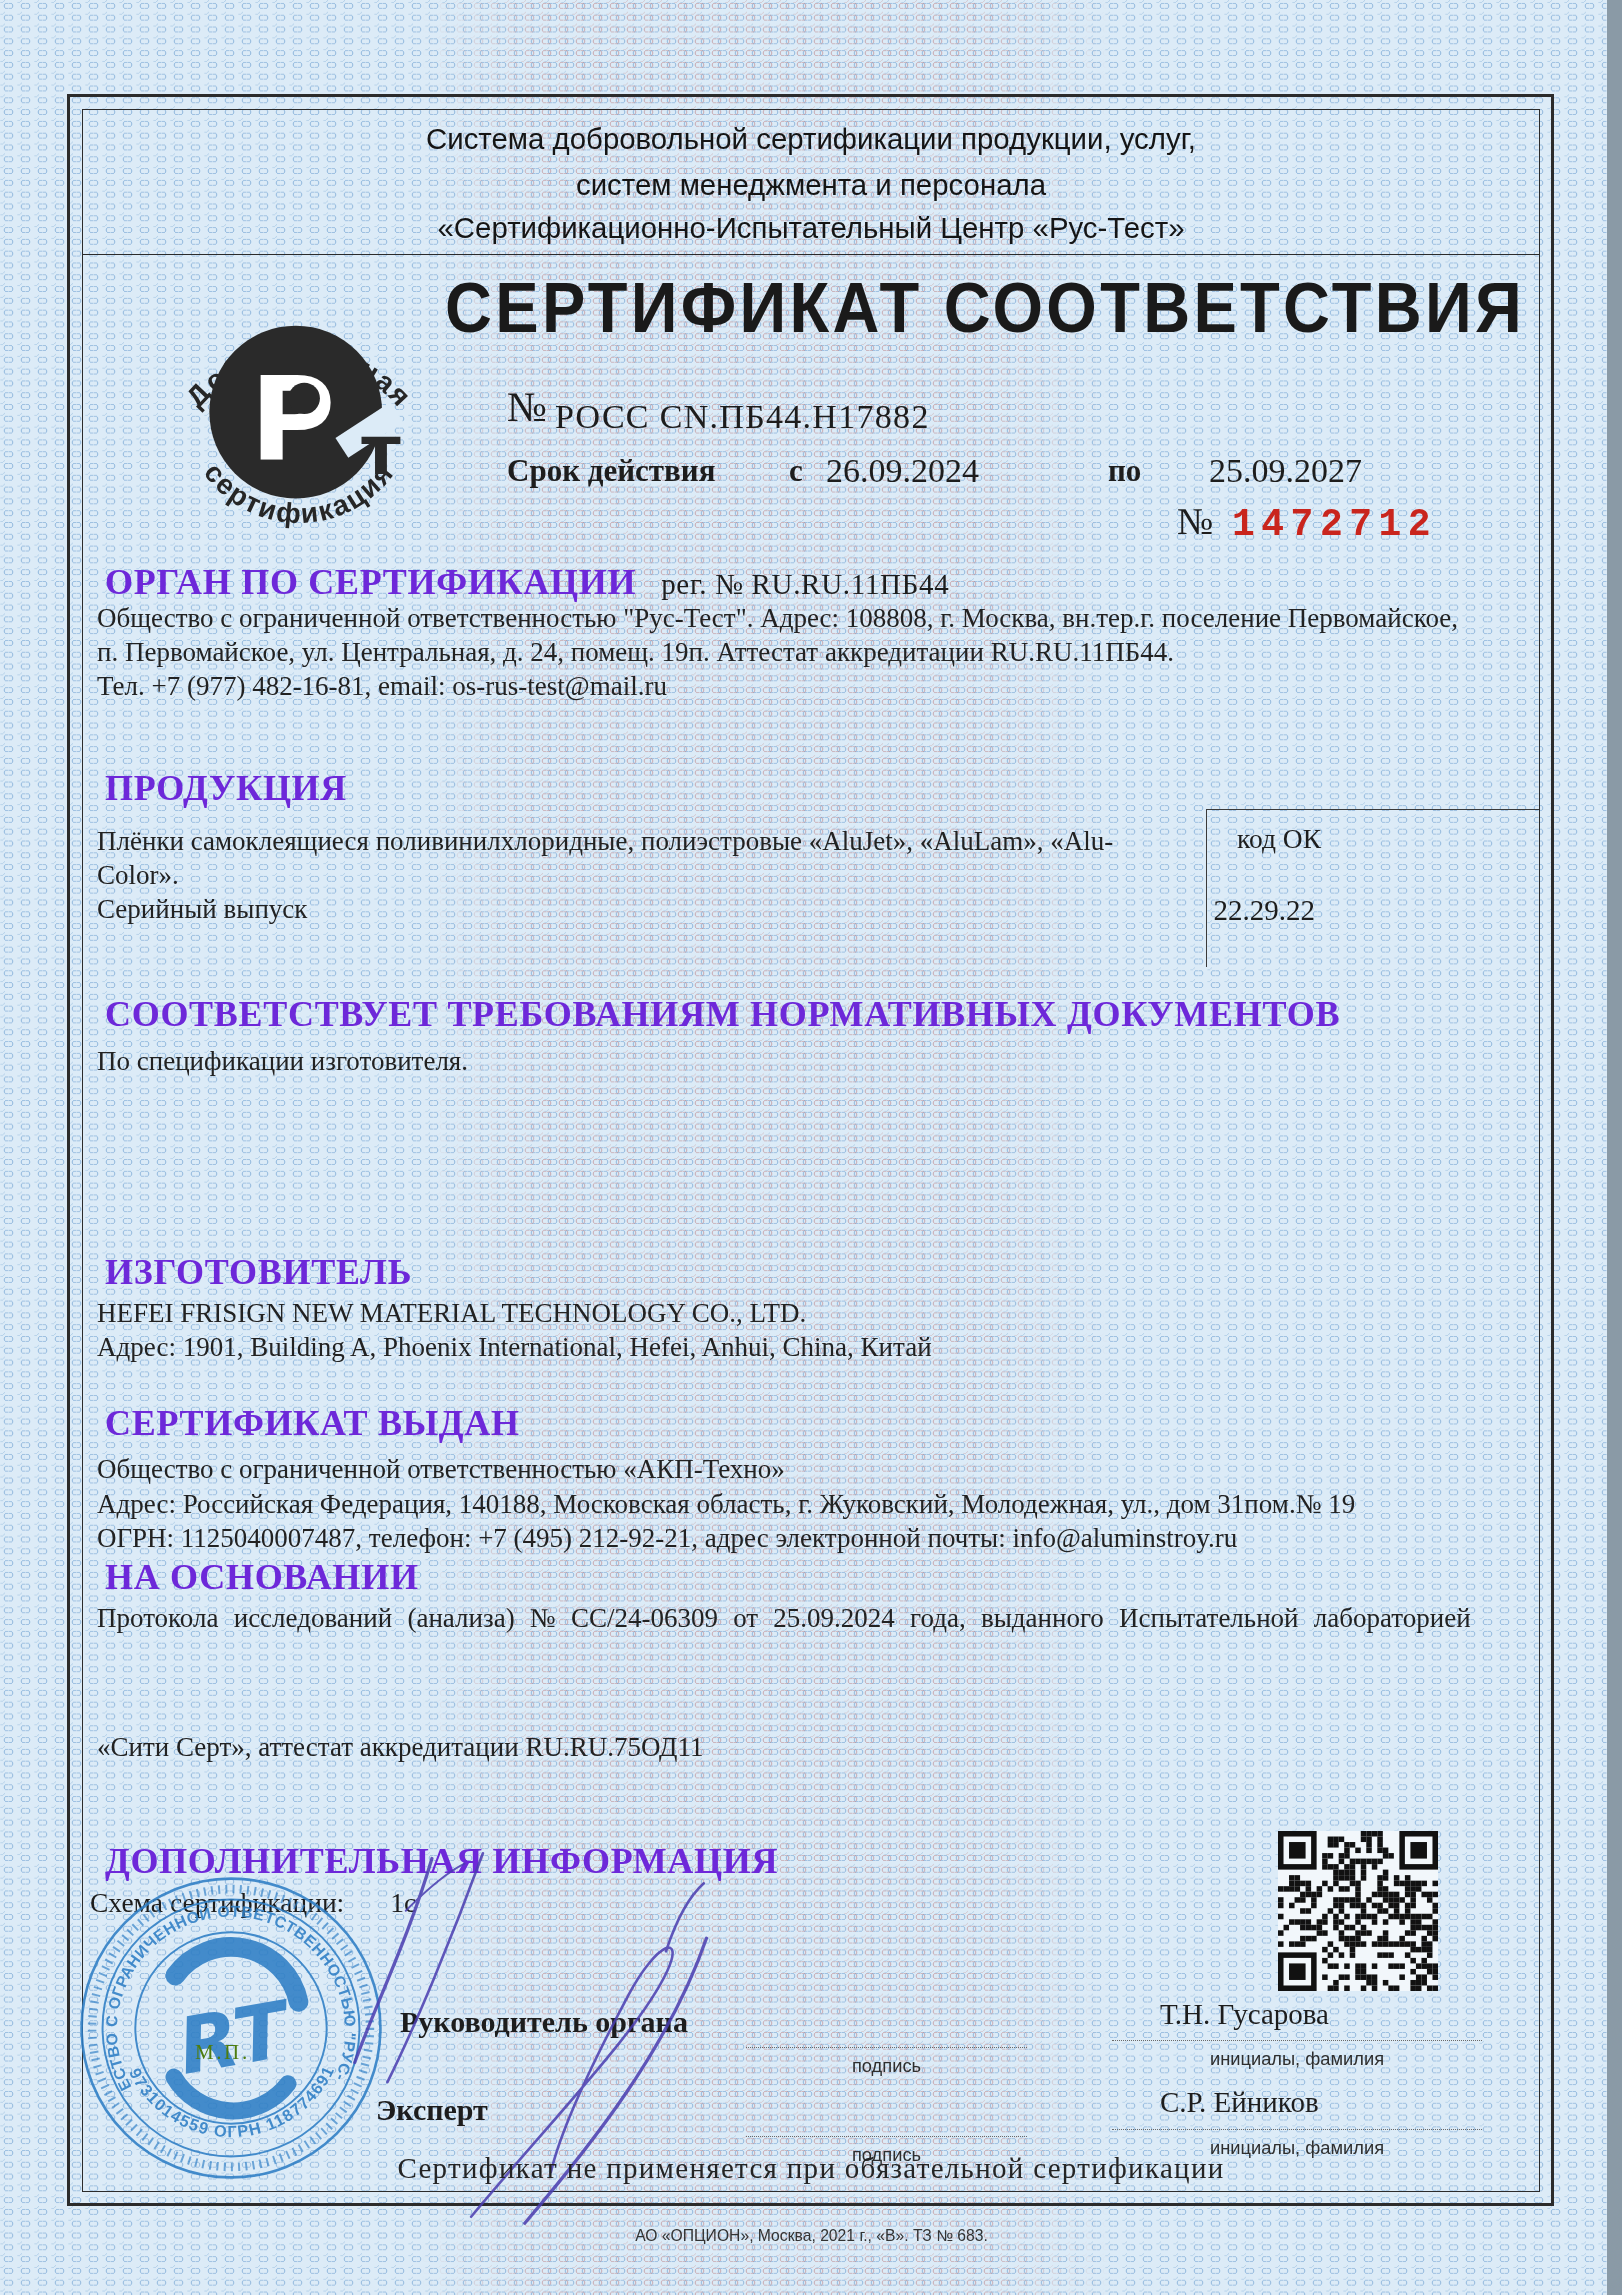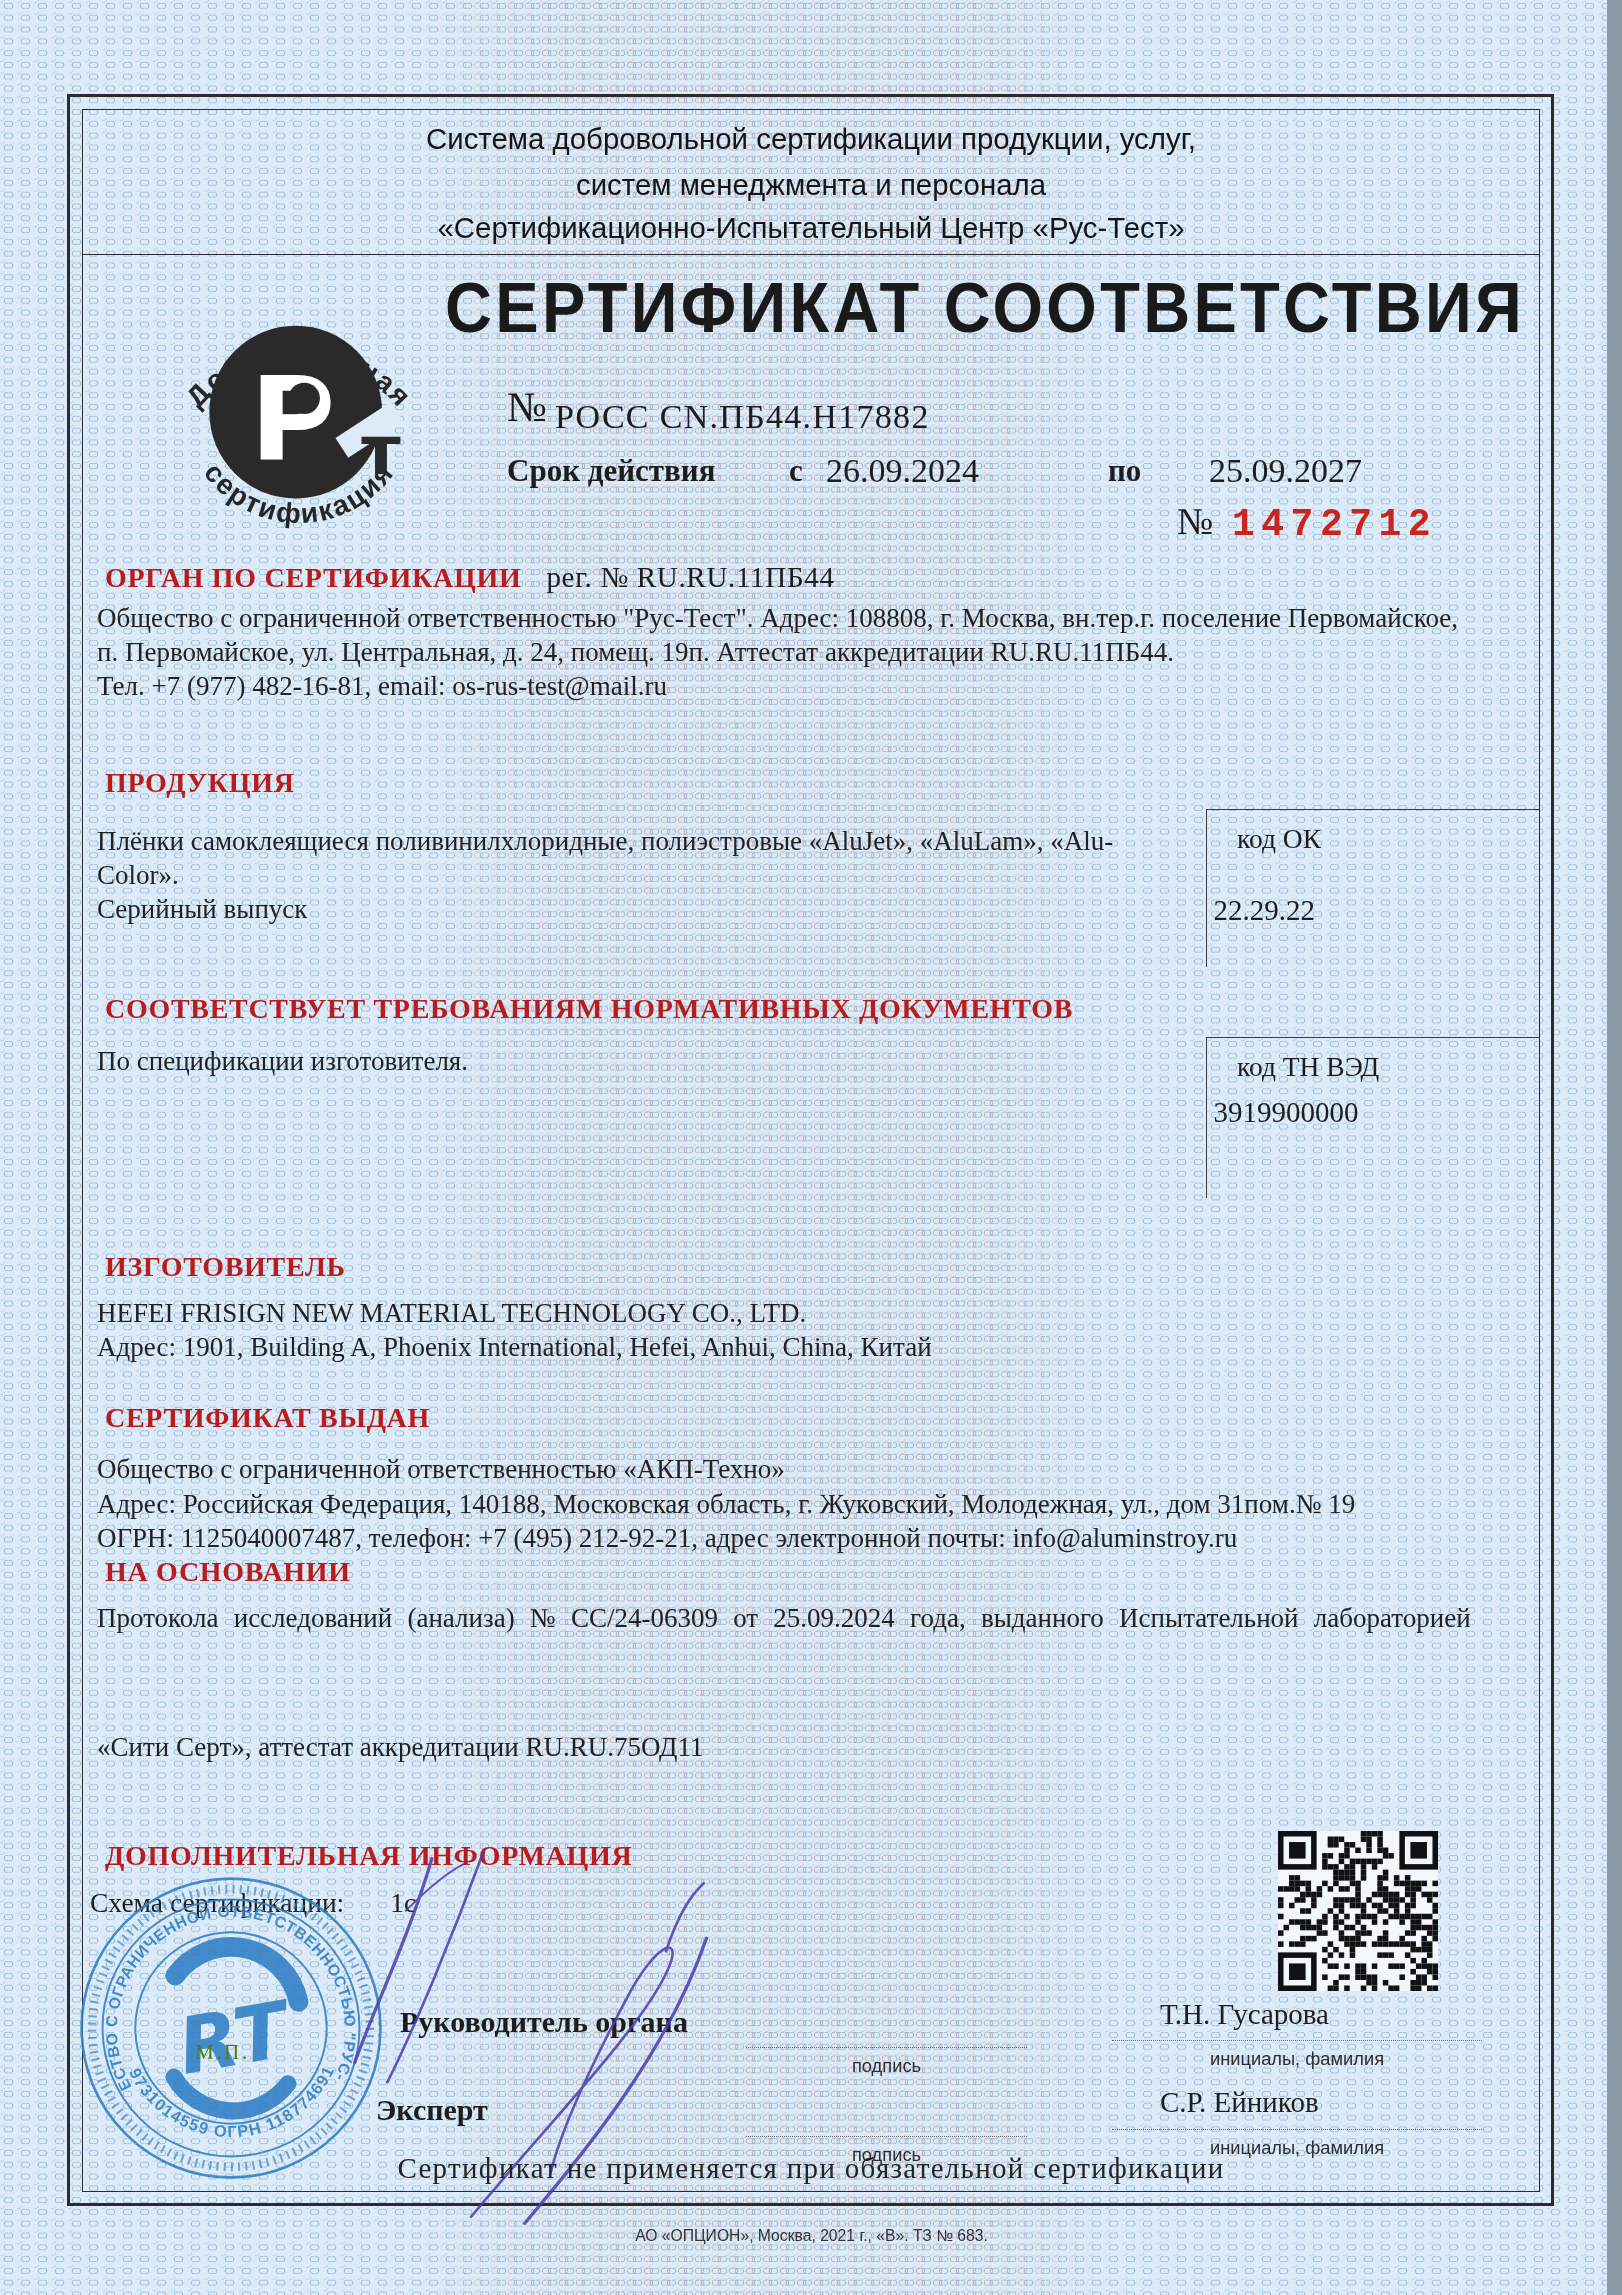--- a/index.html
+++ b/index.html
@@ -30,21 +30,21 @@
   .hr{position:absolute;left:82px;width:1458px;height:1.3px;background:#2b2b2b;}
   .abs{position:absolute;white-space:nowrap;}
   .sans{font-family:"Liberation Sans",sans-serif;}
   .center-frame{left:82px;width:1458px;text-align:center;}
   .hdr{font-size:29.4px;color:#151515;}
   .doc-title{font-family:"Liberation Sans",sans-serif;font-weight:bold;font-size:65px;letter-spacing:3.3px;color:#1a1a1a;transform:scaleY(1.08);transform-origin:center top;}
   .big-no{font-size:42px;}
   .serif-val{font-size:34px;}
   .lbl-bold{font-weight:bold;font-size:31px;}
   .red-num{font-family:"Liberation Mono",monospace;font-weight:bold;font-size:38px;letter-spacing:6.5px;color:#c9251d;}
-  .sec-h{font-weight:bold;font-size:28px;letter-spacing:0.7px;color:#b91c1c;}
+  .sec-h{font-weight:bold;font-size:36px;letter-spacing:0.7px;color:#6d28d9;}
   .sec-reg{font-weight:normal;font-size:29px;margin-left:25px;letter-spacing:0.7px;}
   .body-line{font-size:27px;color:#222;}
   .stretch{word-spacing:8.5px;}
   .code-box{position:absolute;left:1206px;border-top:1.3px solid #3a3a3a;border-left:1.3px solid #3a3a3a;width:333px;box-sizing:border-box;}
   .code-lbl{position:absolute;left:30px;top:13px;font-size:27.5px;text-align:center;}
   .code-val{position:absolute;left:6.5px;font-size:29px;}
   .dash{position:absolute;border-bottom:1.3px dotted #6a6a6a;height:0;}
   .cap{font-family:"Liberation Sans",sans-serif;font-size:18.3px;color:#2e2e2e;}
   .role{font-weight:bold;font-size:30px;}
   .name{font-size:29px;}
@@ -115,24 +115,20 @@
   <div class="abs body-line" style="left:97px;top:894px;">Серийный выпуск</div>
 
   <div class="code-box" style="top:809px;height:158px;">
     <div class="code-lbl">код ОК</div>
     <div class="code-val" style="top:84px;">22.29.22</div>
   </div>
 
   <div class="abs sec-h" style="left:105px;top:993px;">СООТВЕТСТВУЕТ ТРЕБОВАНИЯМ НОРМАТИВНЫХ ДОКУМЕНТОВ</div>
   <div class="abs body-line" style="left:97px;top:1046px;">По спецификации изготовителя.</div>
 
-  <div class="code-box" style="top:1037px;height:161px;">
-    <div class="code-lbl">код ТН ВЭД</div>
-    <div class="code-val" style="top:58px;">3919900000</div>
-  </div>
 
   <div class="abs sec-h" style="left:105px;top:1251px;">ИЗГОТОВИТЕЛЬ</div>
   <div class="abs body-line" style="left:97px;top:1298px;">HEFEI FRISIGN NEW MATERIAL TECHNOLOGY CO., LTD.</div>
   <div class="abs body-line" style="left:97px;top:1332px;">Адрес: 1901, Building A, Phoenix International, Hefei, Anhui, China, Китай</div>
 
   <div class="abs sec-h" style="left:105px;top:1402px;">СЕРТИФИКАТ ВЫДАН</div>
   <div class="abs body-line" style="left:97px;top:1454px;">Общество с ограниченной ответственностью «АКП-Техно»</div>
   <div class="abs body-line" style="left:97px;top:1489px;text-align:right;">Адрес: Российская Федерация, 140188, Московская область, г. Жуковский, Молодежная, ул., дом 31пом.№ 19</div>
   <div class="abs body-line" style="left:97px;top:1523px;">ОГРН: 1125040007487, телефон: +7 (495) 212-92-21, адрес электронной почты: info@aluminstroy.ru</div>
 

